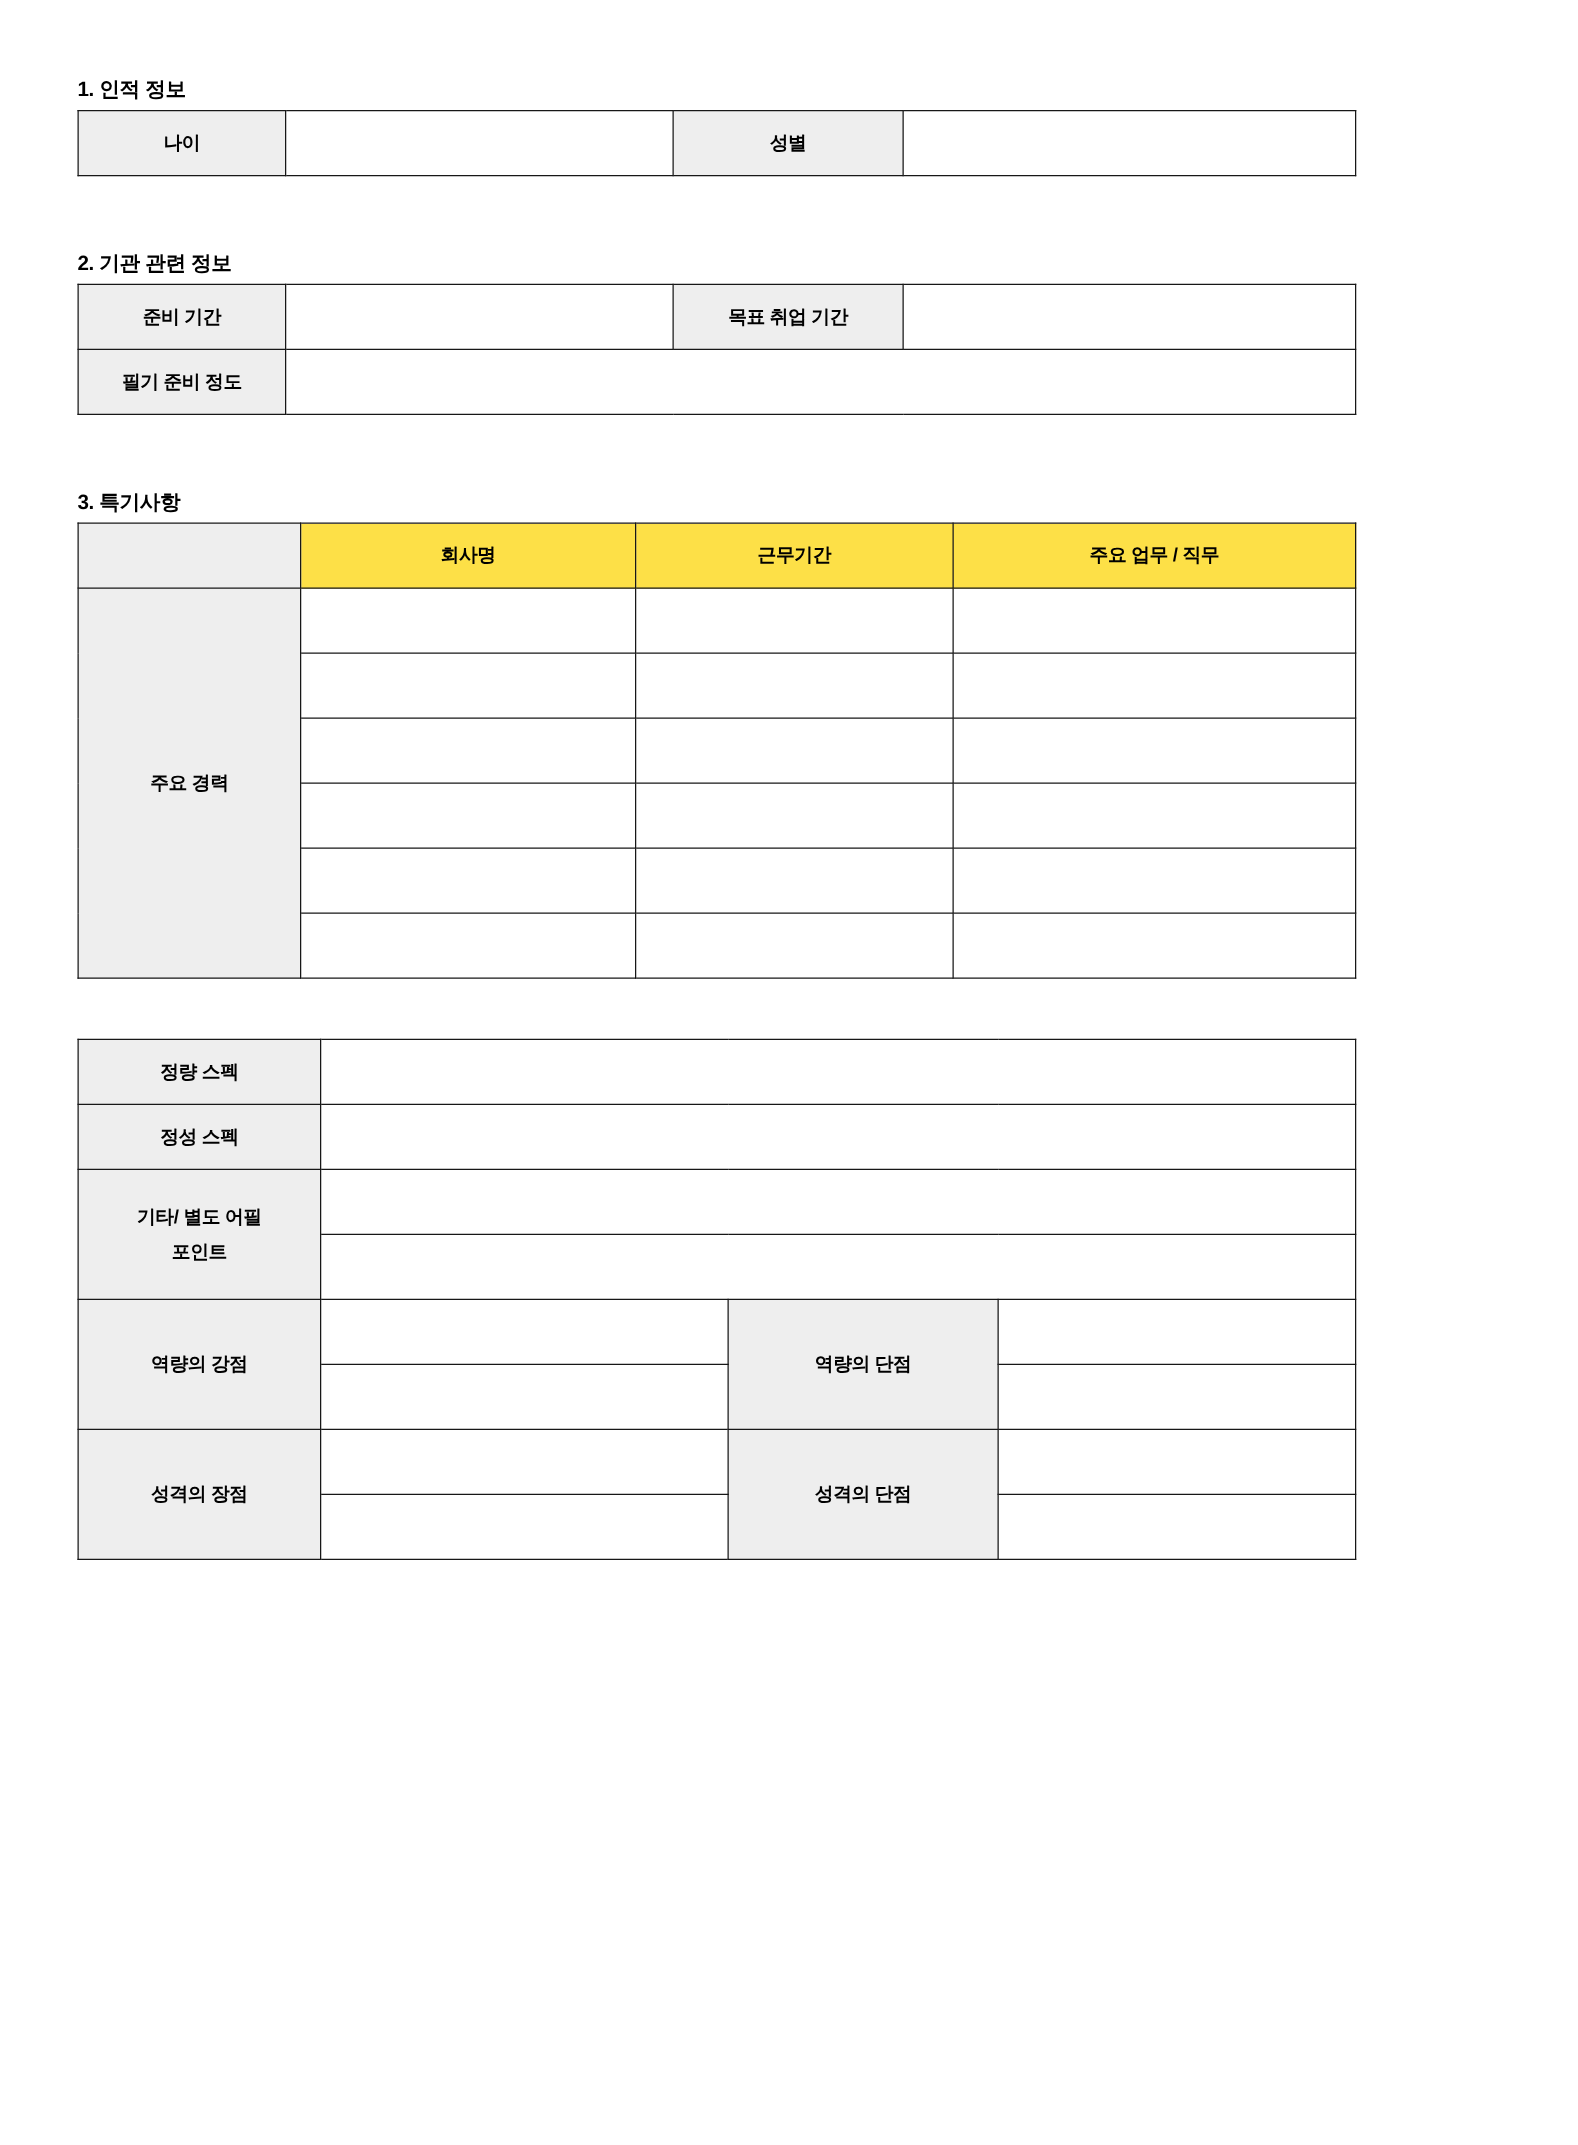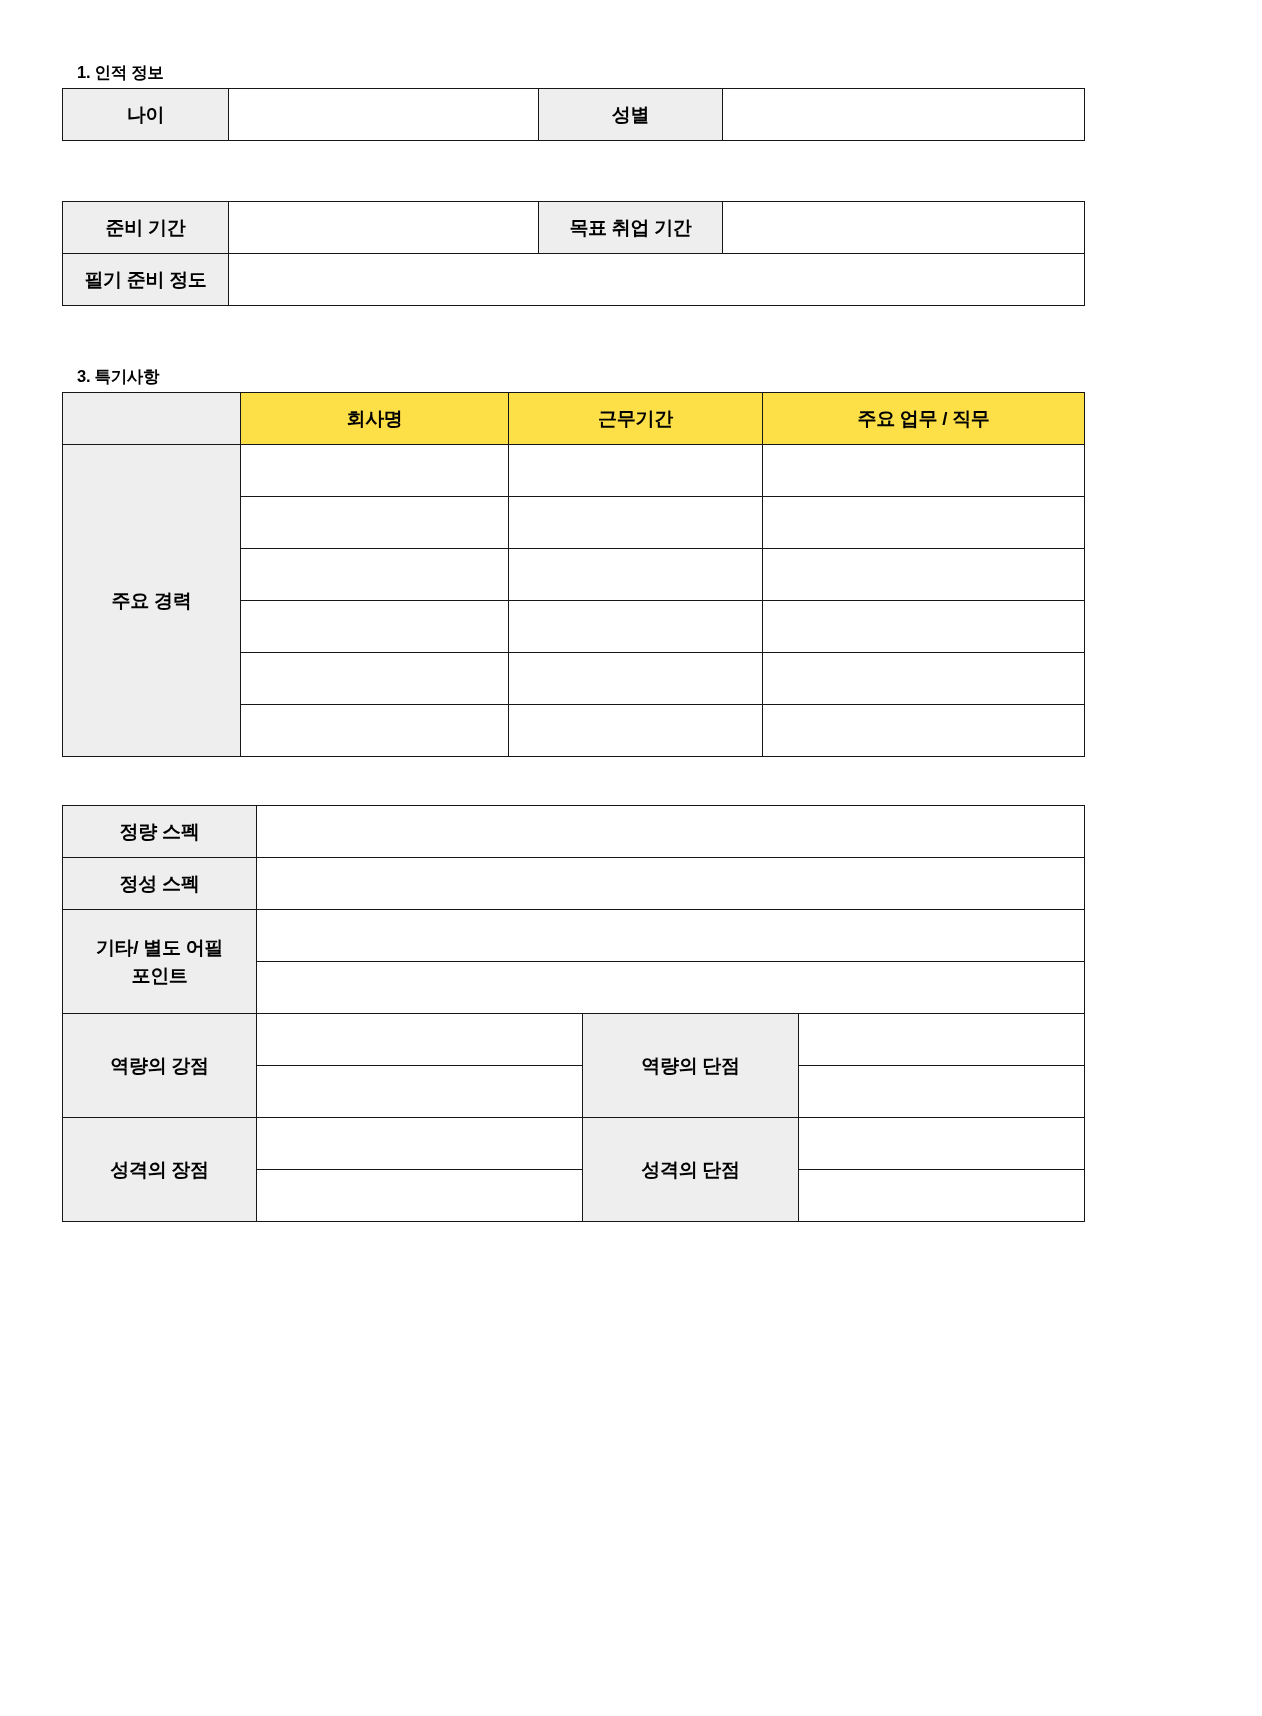--- a/index.html
+++ b/index.html
@@ -42,36 +42,36 @@
     width: 2px;
     height: 30px;
     background: #000;
   }
 
   
   .section-title {
     font-size: 16.5px;
     font-weight: bold;
     letter-spacing: -0.3px;
-    margin: 0 0 6px 15px;
+    margin: 0 0 6px 0;
     line-height: 20px;
   }
 
   
   table.form {
     border-collapse: collapse;
     width: 1022px;
     table-layout: fixed;
     margin: 0 0 0 0;
   }
   table.form td {
     border: 1.6px solid #171717;
     height: 52px;
     padding: 0 6px;
-    font-size: 19px;
+    font-size: 15px;
     font-weight: bold;
     letter-spacing: -0.3px;
     vertical-align: middle;
   }
   td.lbl {
     background: #eeeeee;
     text-align: center;
     font-weight: bold;
   }
   td.val {
@@ -111,20 +111,21 @@
         <td class="lbl">나이</td>
         <td class="val"></td>
         <td class="lbl">성별</td>
         <td class="val"></td>
       </tr>
     </tbody>
   </table>
 
   <div class="spacer-lg"></div>
 
+  <div class="section-title">2. 기관 관련 정보</div>
   <table class="form">
     <colgroup>
       <col style="width:166px">
         <col style="width:310px">
         <col style="width:184px">
         <col style="width:362px">
     </colgroup>
     <tbody>
       <tr>
         <td class="lbl">준비 기간</td>

